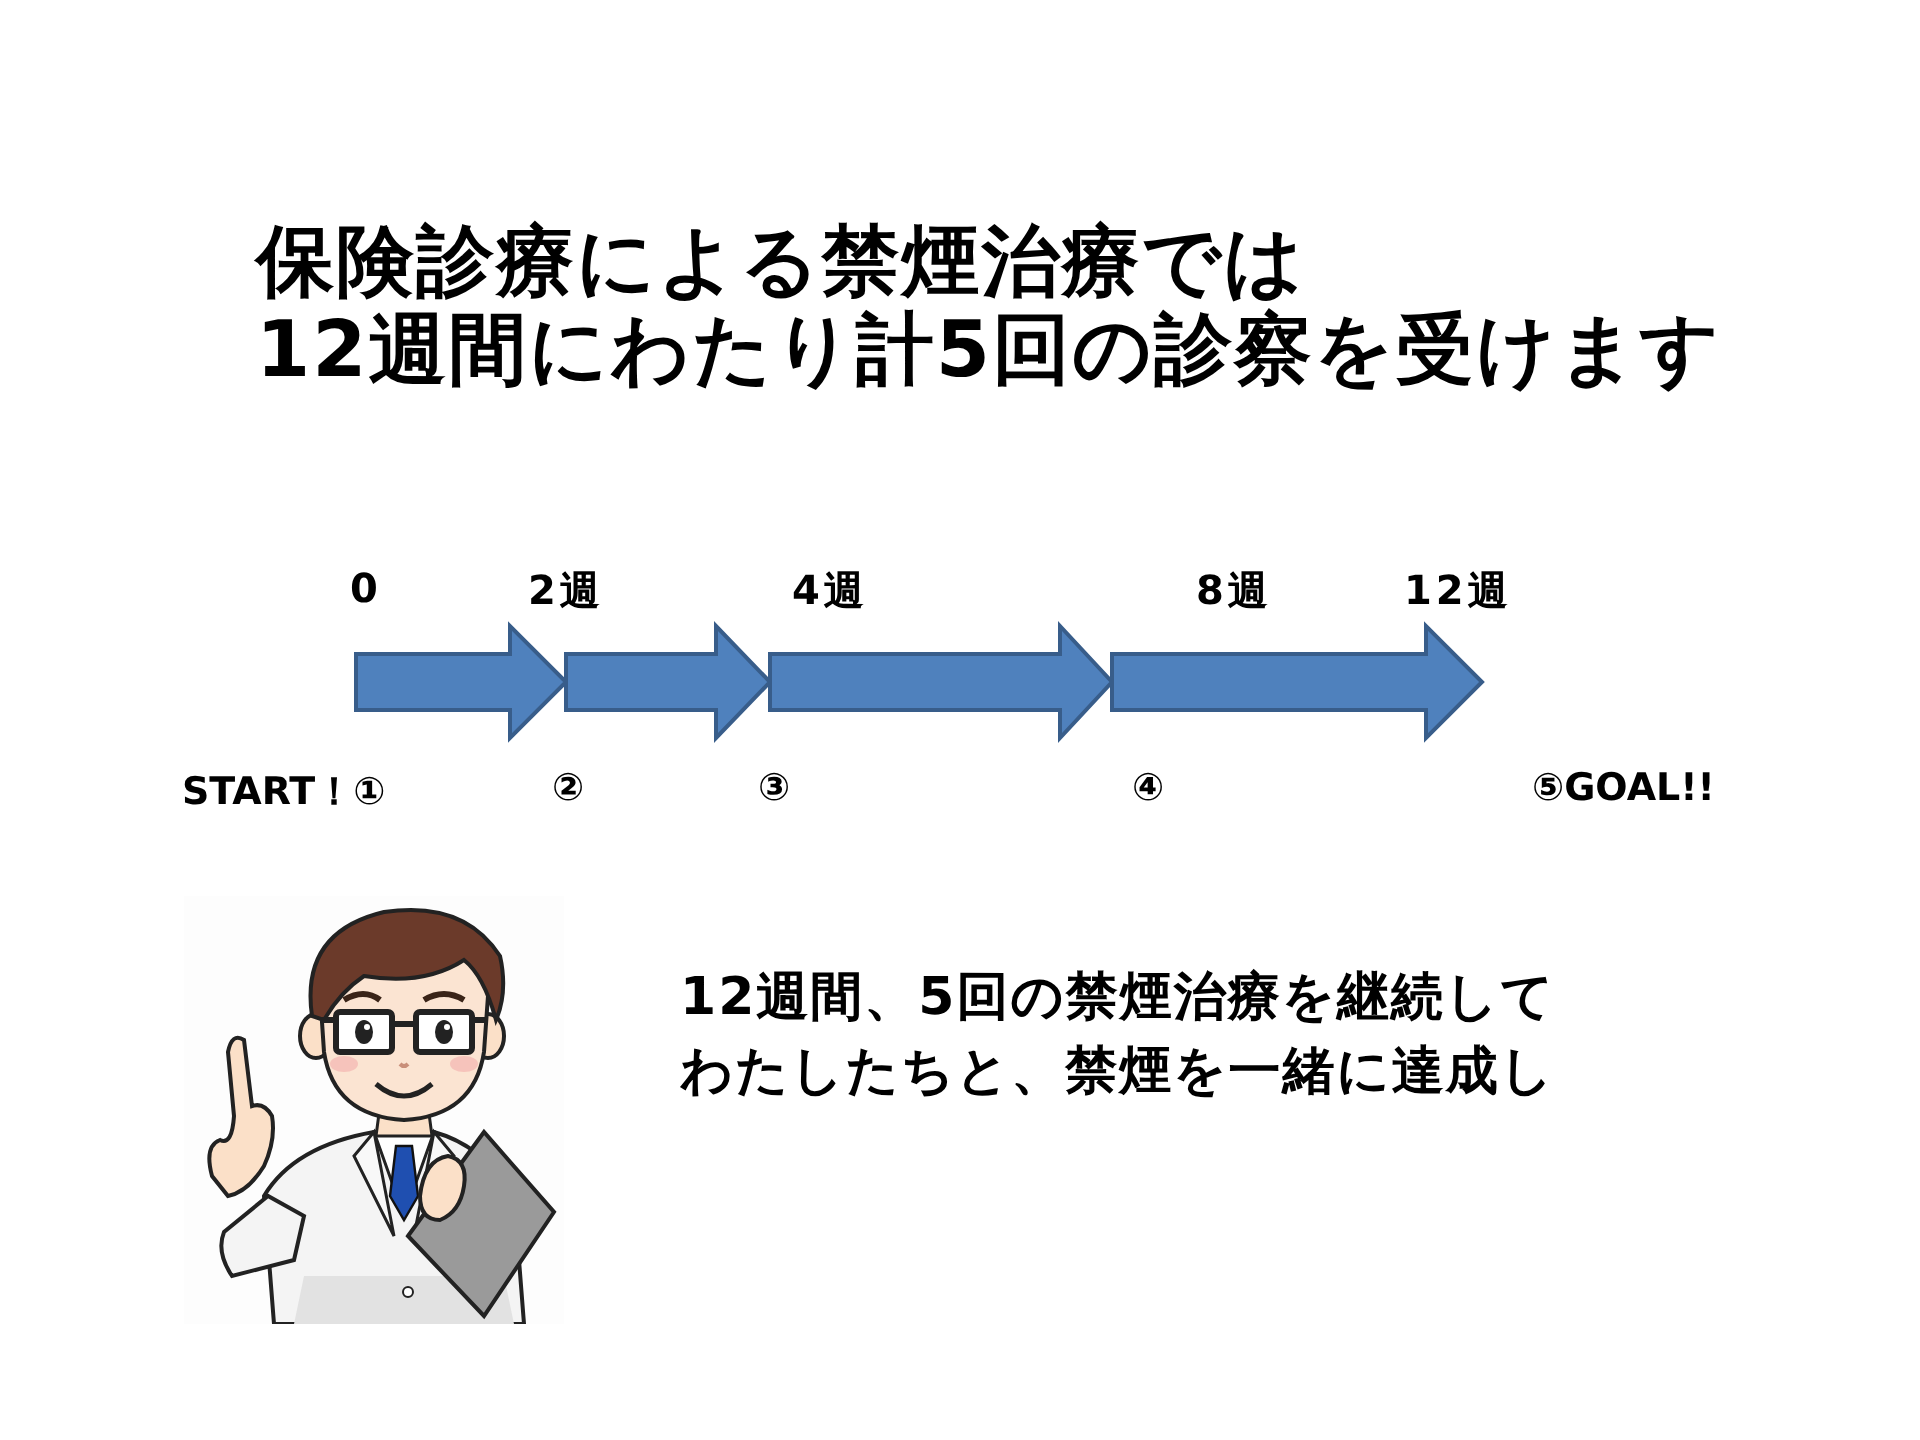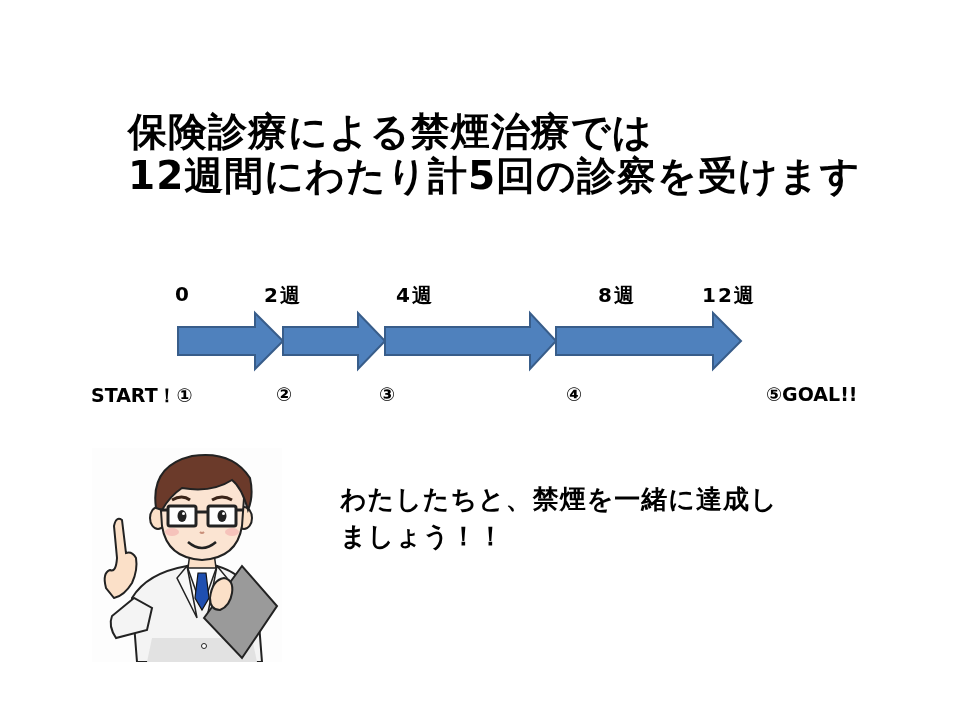--- a/index.html
+++ b/index.html
@@ -149,15 +149,15 @@
     <ellipse cx="80" cy="84" rx="7" ry="4" fill="#f4b5b0" opacity="0.7"></ellipse>
     <ellipse cx="140" cy="84" rx="7" ry="4" fill="#f4b5b0" opacity="0.7"></ellipse>
 
     <path d="M108,84 Q110,86 112,84" fill="none" stroke="#c98f7a" stroke-width="2"></path>
 
     <path d="M96,94 Q110,106 124,94" fill="none" stroke="#222" stroke-width="2.5"></path>
   </svg>
 </div>
 
 <div class="message">
+  <span class="line">12週間、5回の禁煙治療を継続して</span>
   <span class="line">わたしたちと、禁煙を一緒に達成し</span>
-  <span class="line">ましょう！！</span>
 </div>
 
 </body></html>

